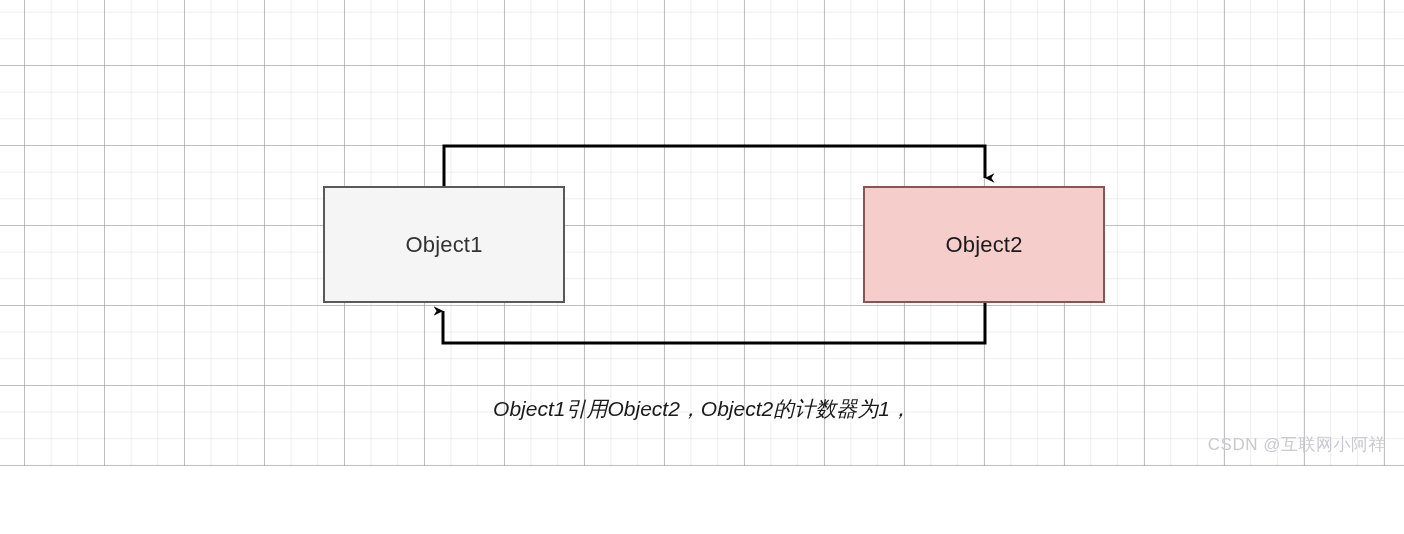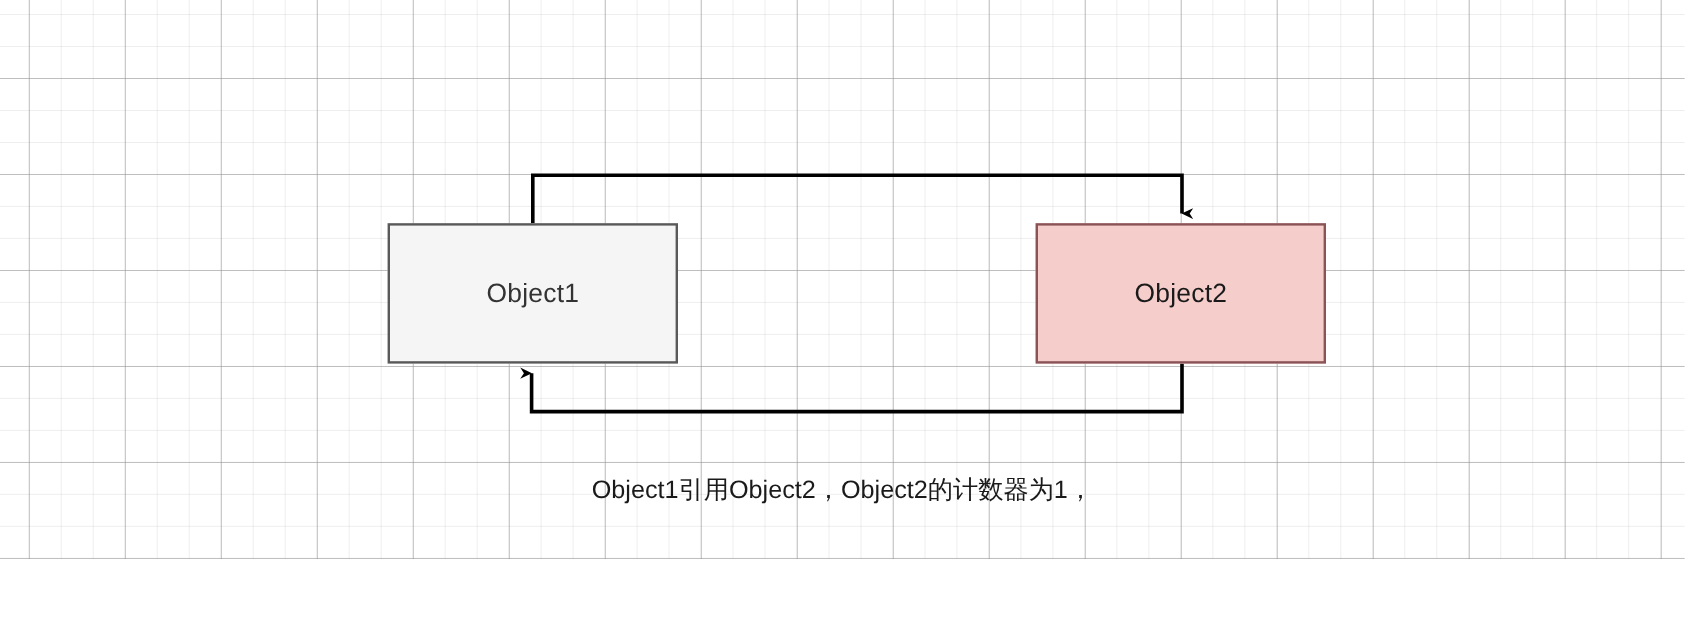--- a/index.html
+++ b/index.html
@@ -76,20 +76,21 @@
   .caption {
     position: absolute;
     left: 0;
     top: 392px;
     width: 1404px;
     text-align: center;
     color: #1a1a1a;
     font-size: 21px;
     line-height: 33px;
     white-space: nowrap;
+    font-style: italic;
   }
 
   .watermark {
     position: absolute;
     right: 18px;
     bottom: 10px;
     color: #c9c9cf;
     font-size: 17px;
     letter-spacing: 0.5px;
     white-space: nowrap;
@@ -124,14 +125,15 @@
   </div>
 
   <div class="node" id="node-object2">
     <span>Object2</span>
   </div>
 
   <div class="caption">
     <div>Object1引用Object2，Object2的计数器为1，</div>
   </div>
 
+  <div class="watermark">CSDN @互联网小阿祥</div>
 
 </div>
 
 </body></html>

